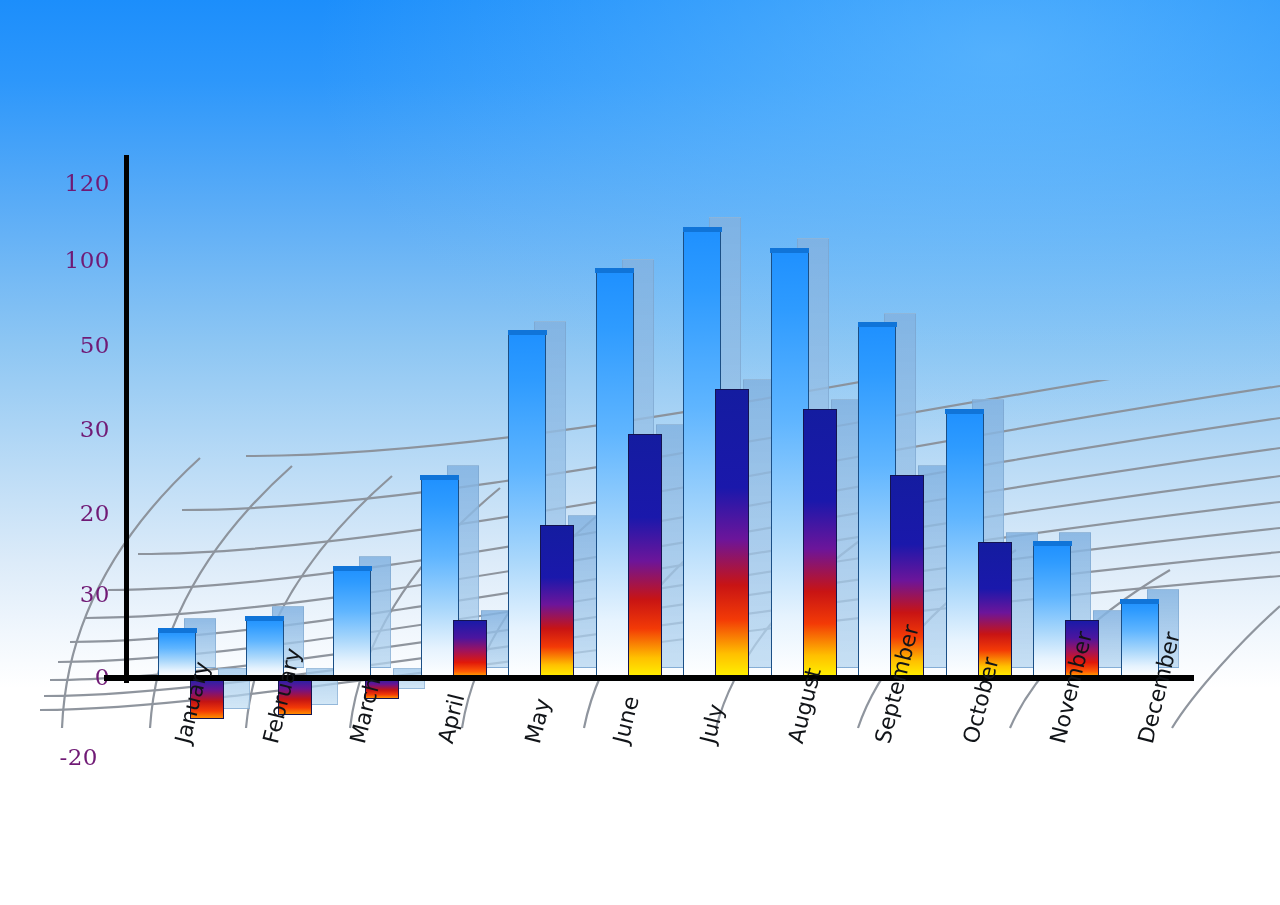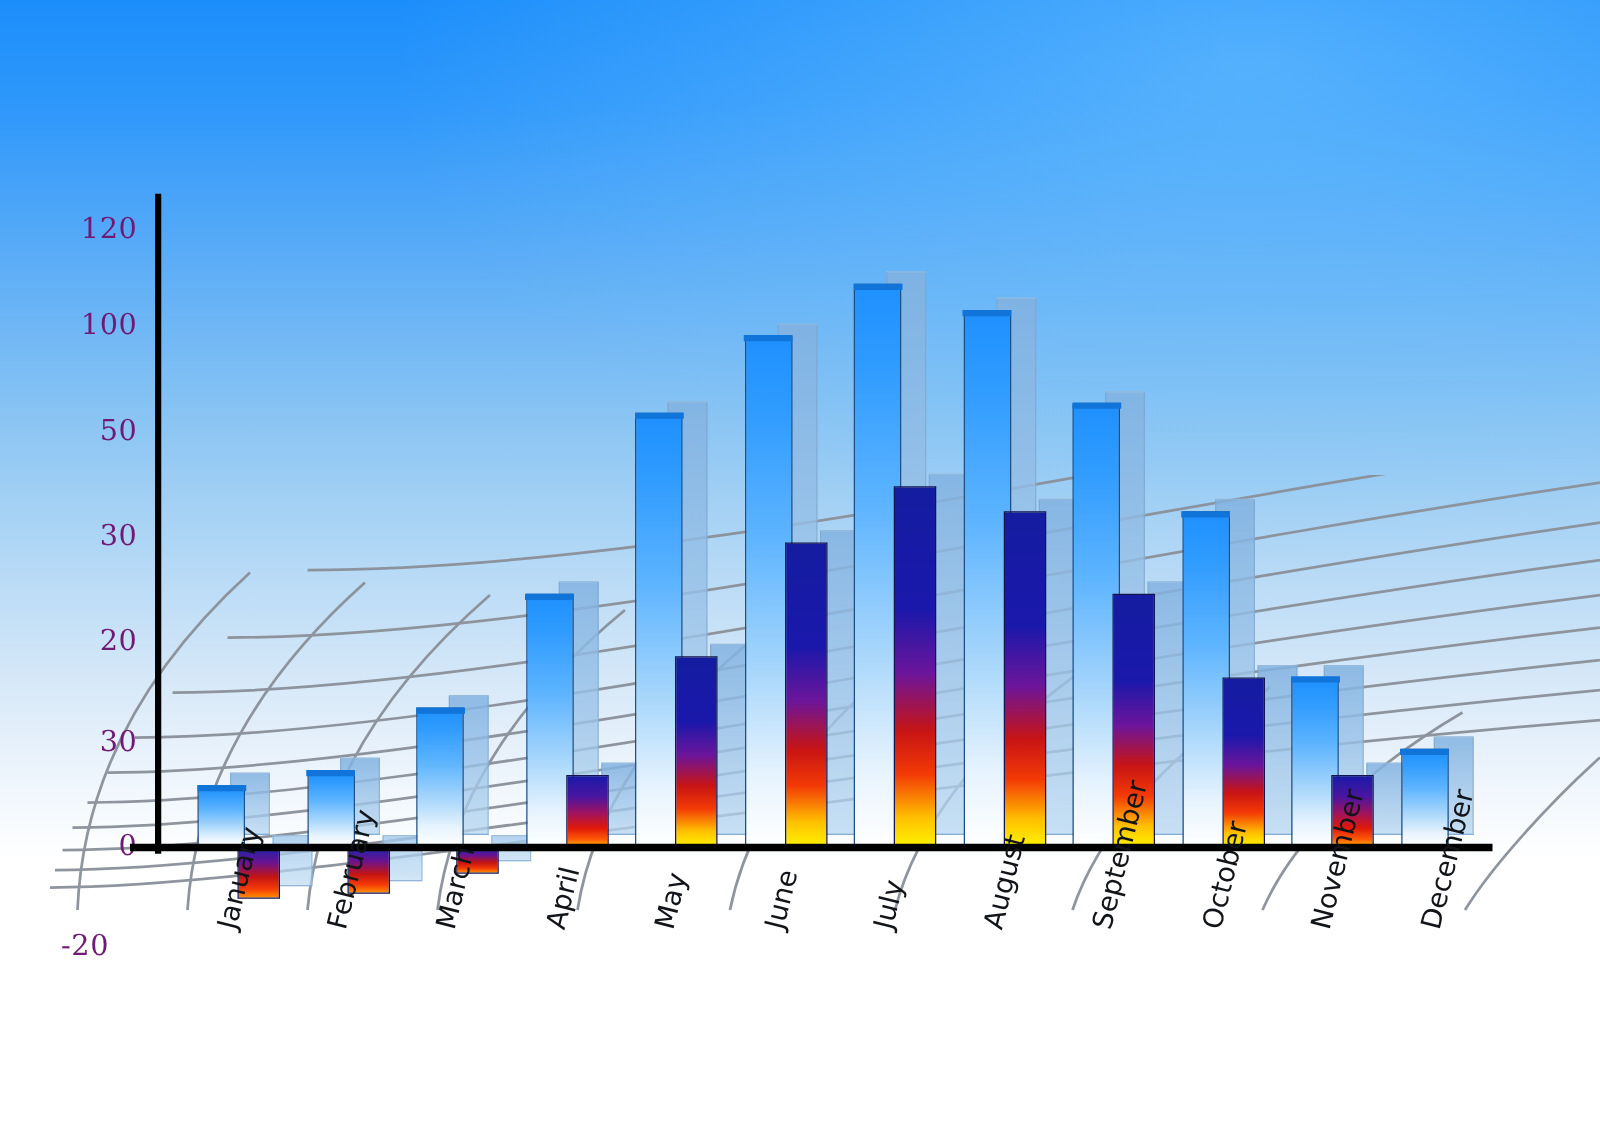--- a/index.html
+++ b/index.html
@@ -136,21 +136,21 @@
 
   <div class="plot">
 
     <div class="ytick" style="top:170px;left:50px;">120</div>
     <div class="ytick" style="top:247px;left:50px;">100</div>
     <div class="ytick" style="top:332px;left:50px;">50</div>
     <div class="ytick" style="top:416px;left:50px;">30</div>
     <div class="ytick" style="top:500px;left:50px;">20</div>
     <div class="ytick" style="top:581px;left:50px;">30</div>
     <div class="ytick" style="top:664px;left:50px;">0</div>
-    <div class="ytick" style="top:744px;left:38px;text-align:center;">-20</div>
+    <div class="ytick" style="top:744px;left:38px;">-20</div>
 
     <div id="bars">
         <div class="shadow-bar" style="left: 184px; width: 32px; top: 618.4px; height: 49.6px;"></div>
         <div class="shadow-bar neg" style="left: 218px; width: 32px; top: 668px; height: 41.3333px;"></div>
         <div class="bar-blue" style="left: 158px; width: 38px; top: 628.4px; height: 49.6px;">
           <div class="cap"></div>
         </div>
         <div class="bar-heat neg" style="left: 190px; width: 34px; top: 678px; height: 41.3333px;"></div>
         <div class="shadow-bar" style="left: 271.5px; width: 32px; top: 606px; height: 62px;"></div>
         <div class="shadow-bar neg" style="left: 305.5px; width: 32px; top: 668px; height: 37.2px;"></div>

